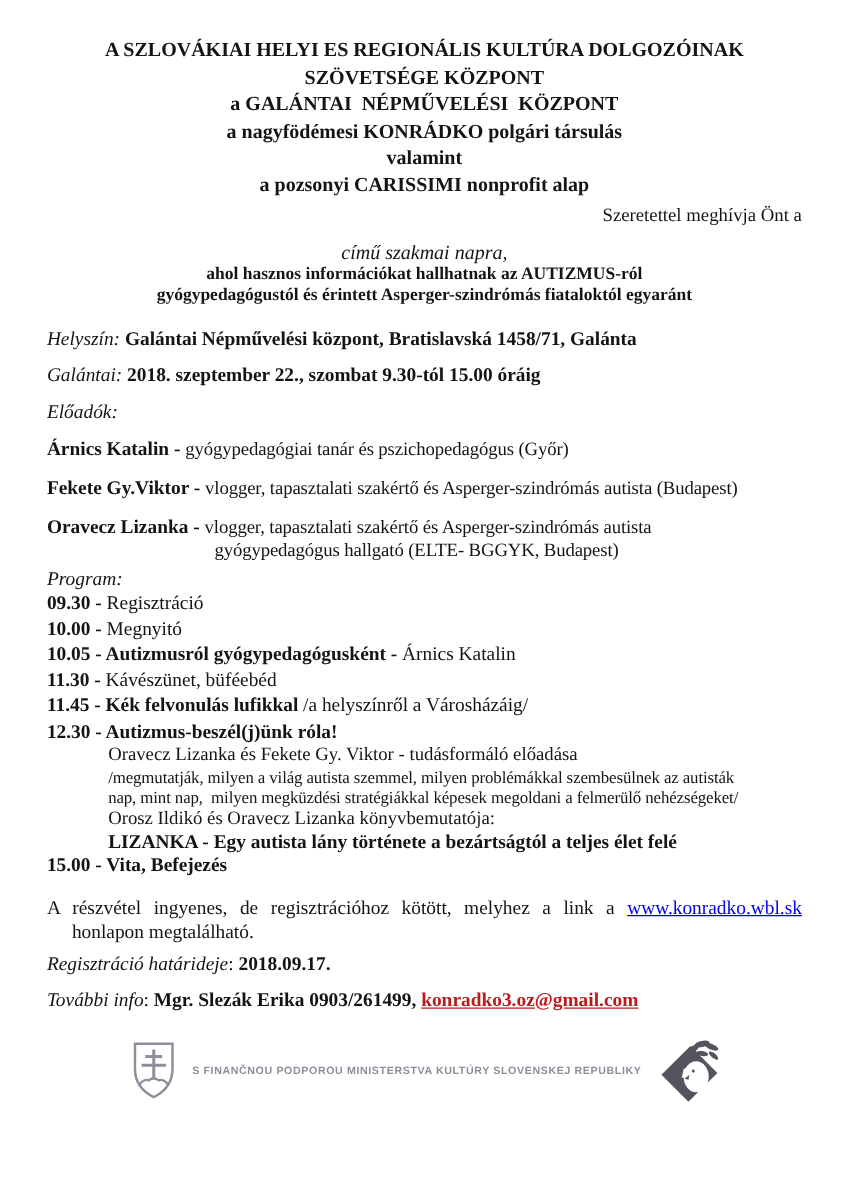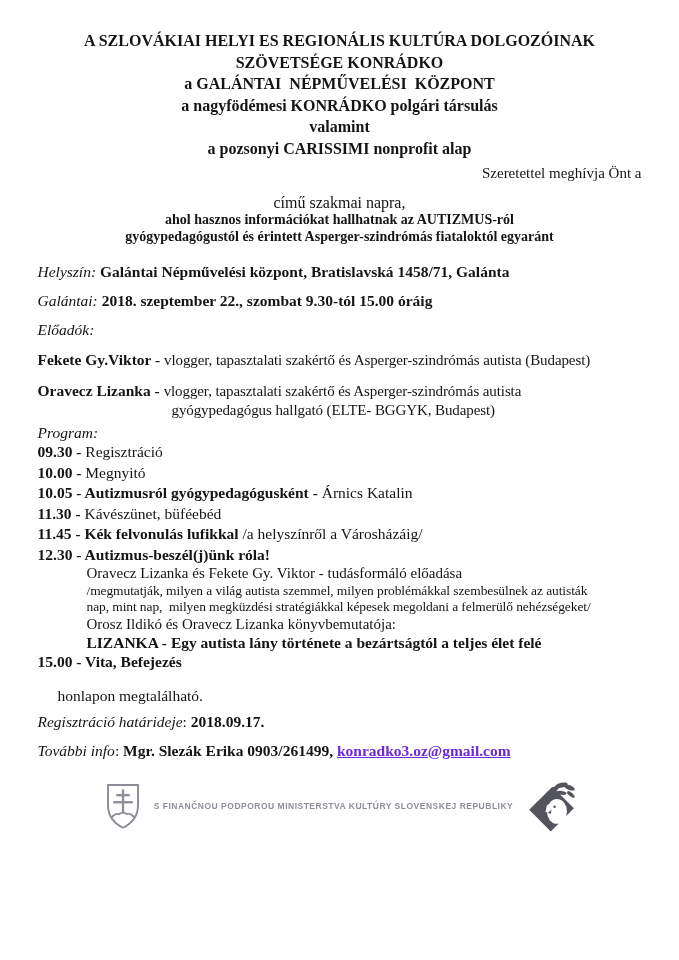--- a/index.html
+++ b/index.html
@@ -9,57 +9,57 @@
     padding:30px 36px 0 36px;
     font-family:"Liberation Serif", serif; color:#141414;
   }
   .hline { font-weight:bold; font-size:16px; line-height:21.5px; text-align:center; white-space:pre-wrap; }
   .invite { text-align:right; font-size:15px; line-height:16px; margin-top:6px; }
   .title {
     margin-top:14px; text-align:center; color:#1b72b8; font-weight:bold;
     font-family:"DejaVu Serif", serif; font-size:20.5px; line-height:29px;
     text-shadow:0.7px 0 currentColor, -0.7px 0 currentColor;
   }
-  .subtitle { text-align:center; font-size:16px; line-height:18px; margin-top:13px; }
+  .subtitle { text-align:center; font-size:16px; line-height:18px; margin-top:13px;font-style:italic; }
   .lead { text-align:center; font-weight:bold; font-size:14px; line-height:16.5px; }
   .detail-row { font-size:15.5px; line-height:18px; margin-top:11px; }
   .detail-row.first { margin-top:18px; }
   .lbl { font-style:italic; }
   .val { font-weight:bold; }
   .speaker { margin-top:11px; font-size:15px; line-height:19px; letter-spacing:-0.1px; white-space:nowrap; }
   .speaker .name { font-weight:bold; font-size:15.5px; letter-spacing:0; }
   .speaker .line2 { padding-left:134px; font-weight:normal; }
   .program-label { font-style:italic; font-size:15.5px; line-height:18px; margin-top:4px; }
   .program-item { font-size:15.5px; line-height:20.5px; }
   .detail-block { padding-left:49px; }
   .db1 { font-size:15px; line-height:17.5px; }
   .db-small { font-size:13.5px; line-height:16.5px; letter-spacing:-0.1px; white-space:pre-wrap; }
   .book { font-weight:bold; font-size:15.5px; line-height:19px; }
   .reg { margin-top:13px; font-size:15.5px; }
   .reg-line1 { text-align:justify; text-align-last:justify; line-height:19px; }
   .reg-line2 { line-height:19px;margin-left:20px; }
   a.url { color:#0000ee; text-decoration:underline; }
-  a.email { color:#6d28d9; font-weight:bold; }
+  a.email { color:#b91c1c; font-weight:bold; }
   .deadline { margin-top:7px; font-size:15.5px; line-height:19px; }
   .contact { margin-top:10px; font-size:15.5px; line-height:20px; }
   .footer { margin-top:16px; display:flex; align-items:center; justify-content:center; gap:10px; }
   .footer-text {
     font-family:"Liberation Sans", sans-serif; font-size:8.5px; font-weight:bold;
     letter-spacing:0.5px; color:#8e8e99;
   }
   .coat svg, .ministry svg { display:block; }
 </style>
 </head>
 <body>
 
 <div class="page">
 
   <div>
     <div class="hline">A SZLOVÁKIAI HELYI ES REGIONÁLIS KULTÚRA DOLGOZÓINAK</div>
-    <div class="hline">SZÖVETSÉGE KONRÁDKO</div>
+    <div class="hline">SZÖVETSÉGE KÖZPONT</div>
     <div class="hline">a GALÁNTAI  NÉPMŰVELÉSI  KÖZPONT</div>
     <div class="hline">a nagyfödémesi KONRÁDKO polgári társulás</div>
     <div class="hline">valamint</div>
     <div class="hline">a pozsonyi CARISSIMI nonprofit alap</div>
   </div>
 
   <div class="invite">Szeretettel meghívja Önt a</div>
 
 
   <div class="subtitle">című szakmai napra,</div>
@@ -75,20 +75,23 @@
   </div>
   <div class="detail-row">
     <span class="lbl">Galántai:</span>
     <span class="val">2018. szeptember 22., szombat 9.30-tól 15.00 óráig</span>
   </div>
   <div class="detail-row">
     <span class="lbl">Előadók:</span>
   </div>
 
   <div class="speaker">
+    <span class="name">Árnics Katalin - </span><span>gyógypedagógiai tanár és pszichopedagógus (Győr)</span>
+  </div>
+  <div class="speaker">
     <span class="name">Fekete Gy.Viktor - </span><span>vlogger, tapasztalati szakértő és Asperger-szindrómás autista (Budapest)</span>
   </div>
   <div class="speaker">
     <span class="name">Oravecz Lizanka - </span><span>vlogger, tapasztalati szakértő és Asperger-szindrómás autista</span>
     <div class="line2">gyógypedagógus hallgató (ELTE- BGGYK, Budapest)</div>
   </div>
 
   <div class="program-label">Program:</div>
 
   <div class="program-item"><b>09.30 - </b><span>Regisztráció</span></div>
@@ -102,20 +105,24 @@
     <div class="db1">Oravecz Lizanka és Fekete Gy. Viktor - tudásformáló előadása</div>
     <div class="db-small">/megmutatják, milyen a világ autista szemmel, milyen problémákkal szembesülnek az autisták</div>
     <div class="db-small">nap, mint nap,  milyen megküzdési stratégiákkal képesek megoldani a felmerülő nehézségeket/</div>
     <div class="db1">Orosz Ildikó és Oravecz Lizanka könyvbemutatója:</div>
     <div class="book">LIZANKA - Egy autista lány története a bezártságtól a teljes élet felé</div>
   </div>
 
   <div class="program-item"><b>15.00 - Vita, Befejezés</b></div>
 
   <div class="reg">
+    <div class="reg-line1">
+      <span>A részvétel ingyenes, de regisztrációhoz kötött, melyhez a link a</span>
+      <a href="#" class="url">www.konradko.wbl.sk</a>
+    </div>
     <div class="reg-line2">honlapon megtalálható.</div>
   </div>
 
   <div class="deadline">
     <span class="lbl">Regisztráció határideje</span><span>: </span><span class="val">2018.09.17.</span>
   </div>
 
   <div class="contact">
     <span class="lbl">További info</span><span>: </span><span class="val">Mgr. Slezák Erika 0903/261499, </span><a href="#" class="email">konradko3.oz@gmail.com</a>
   </div>

